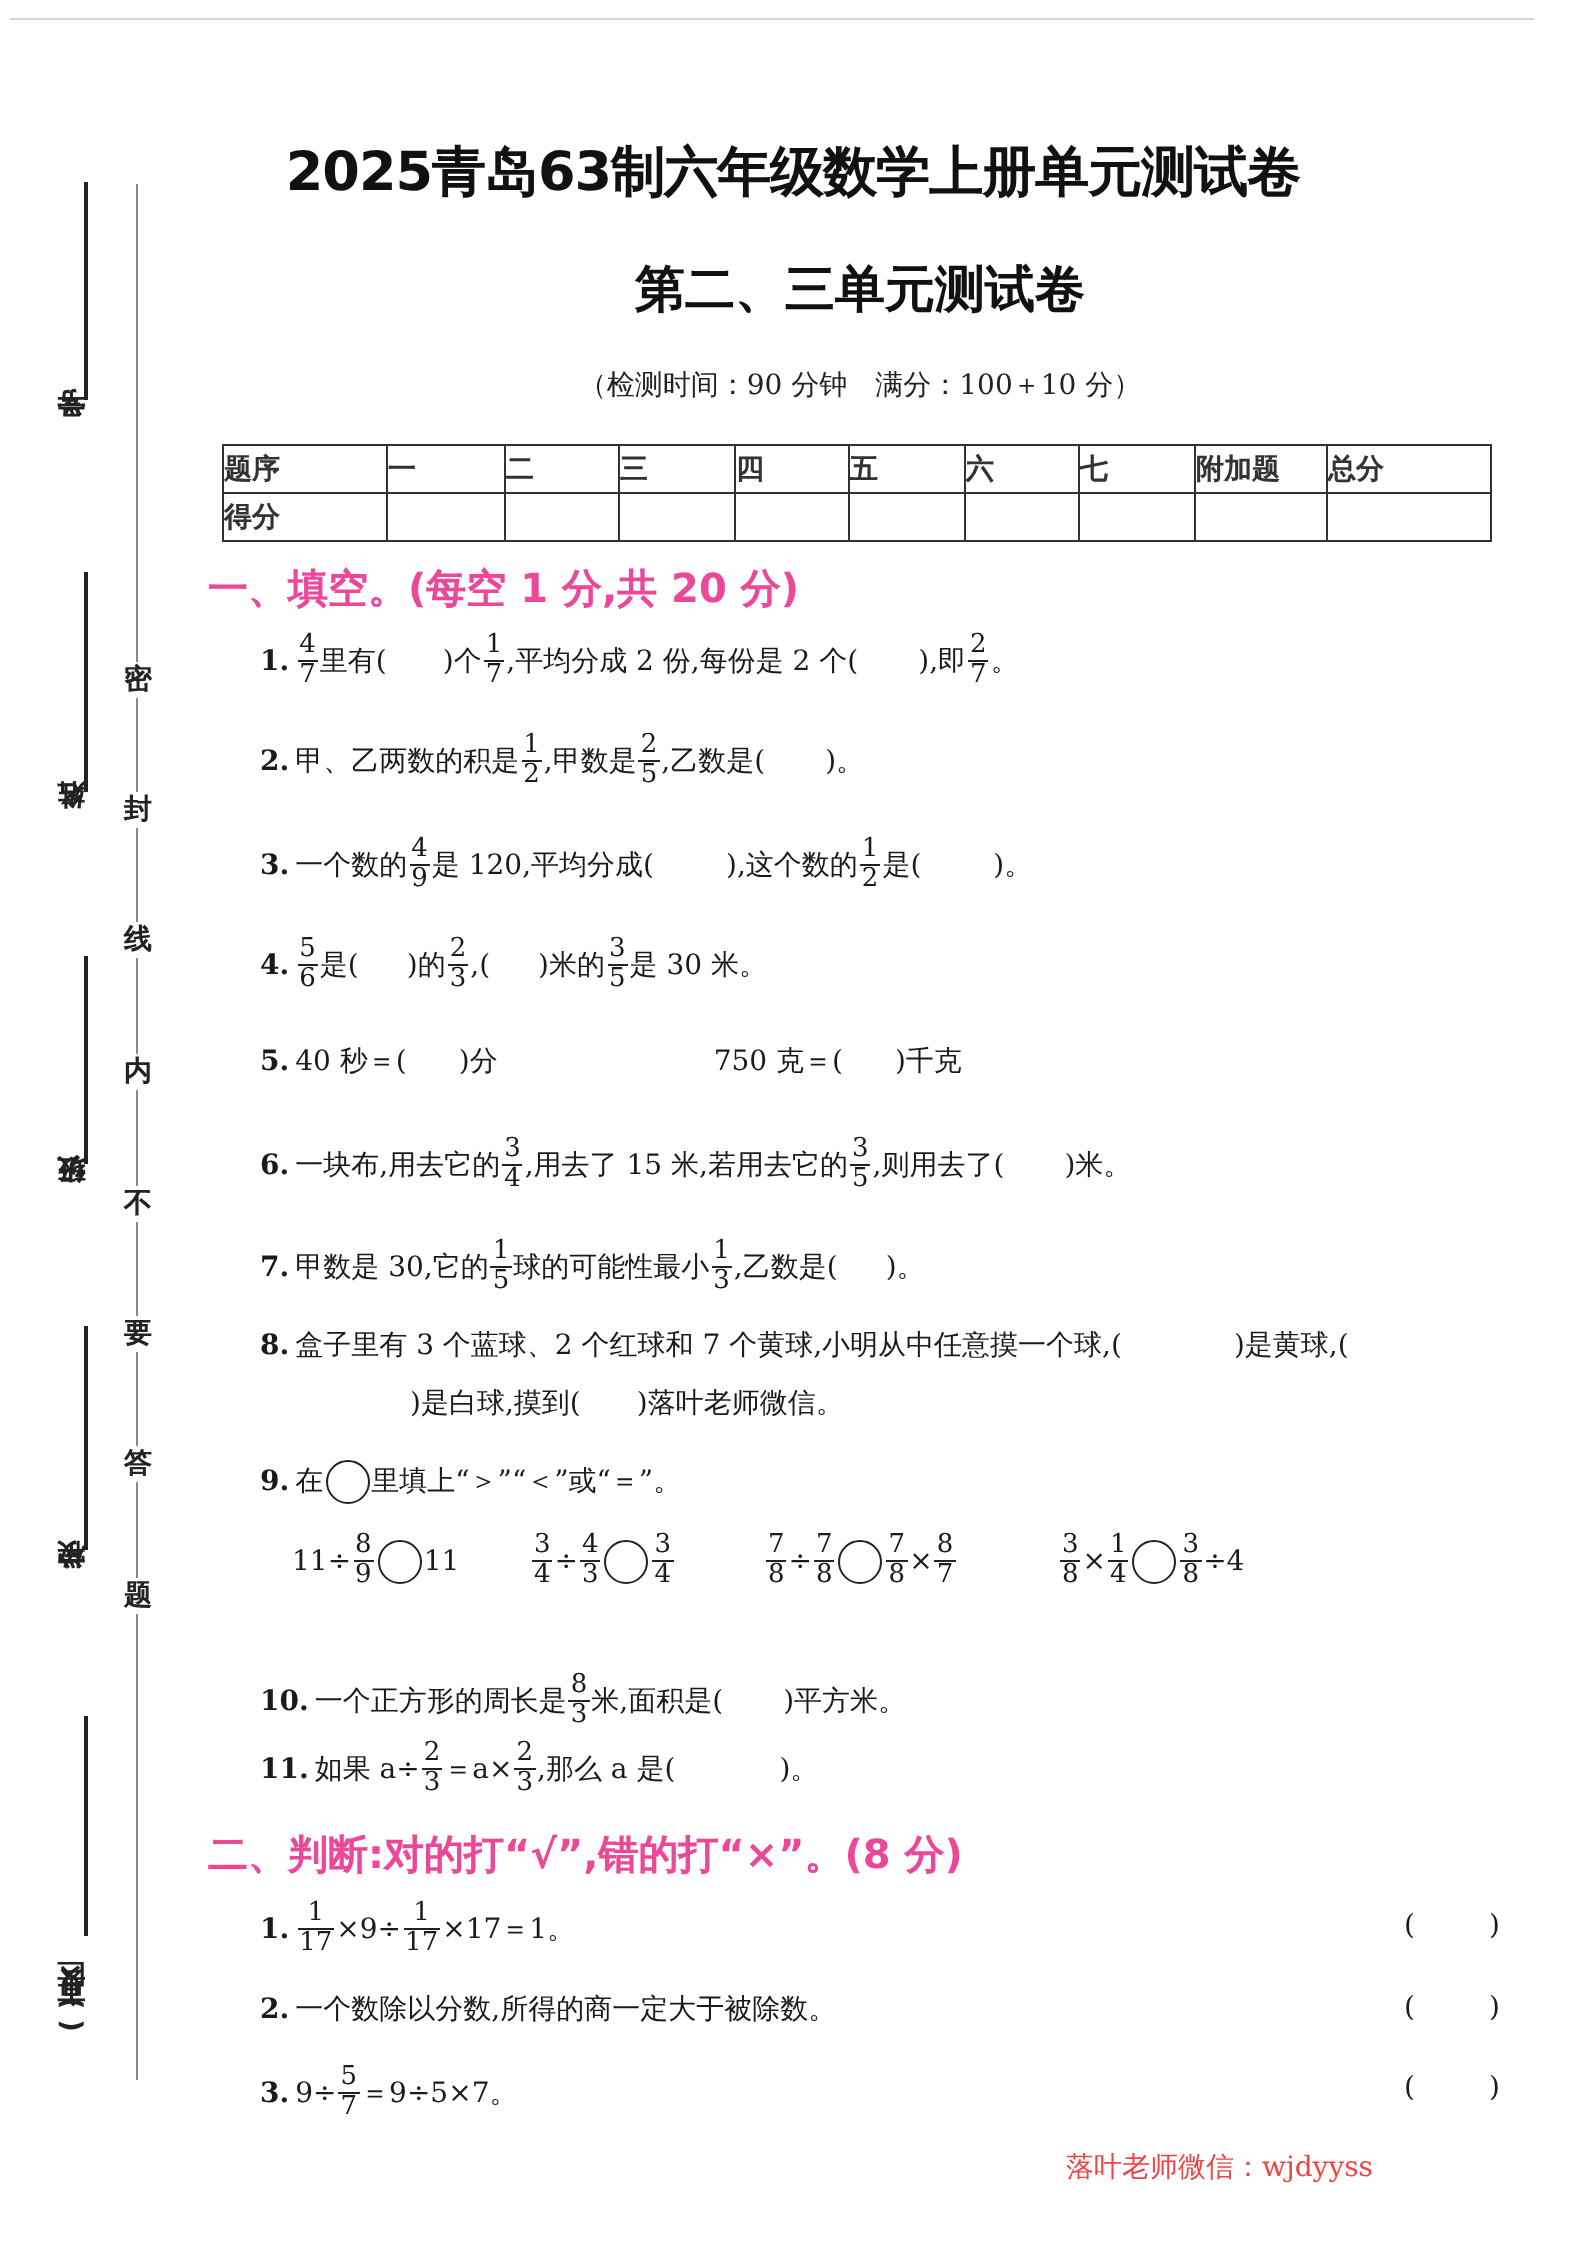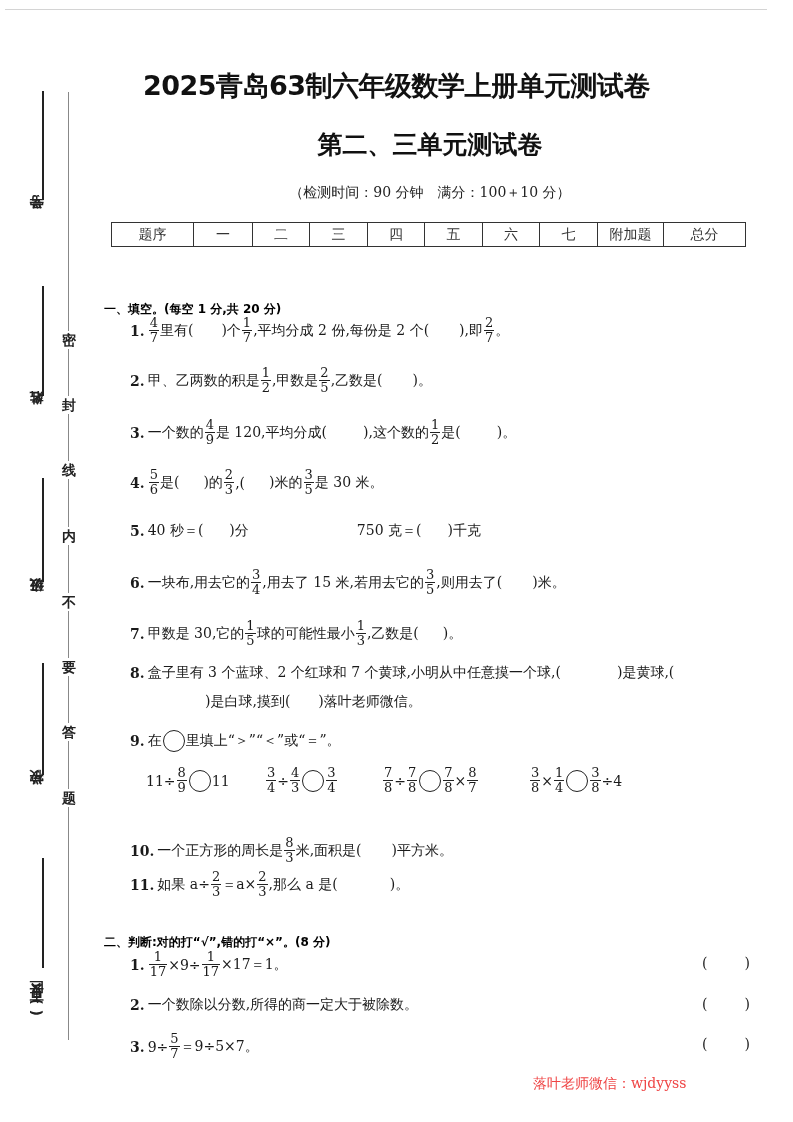--- a/index.html
+++ b/index.html
@@ -17,23 +17,23 @@
                font-family: "DejaVu Sans", sans-serif; font-size: 14px; font-weight: bold; color: #222;
                text-align: center; line-height: 18px; }
 
   .title { position: absolute; left: 0; width: 793px; top: 68px; text-align: center;
            font-family: "DejaVu Sans", sans-serif; font-weight: bold; font-size: 27px; color: #111; letter-spacing: -0.5px; }
   .subtitle { position: absolute; left: 0; width: 860px; top: 128px; text-align: center;
               font-family: "DejaVu Sans", sans-serif; font-weight: bold; font-size: 25px; color: #111; }
   .meta { position: absolute; left: 0; width: 860px; top: 184px; text-align: center; font-size: 14px; color: #222; }
 
   table.score { position: absolute; left: 111px; top: 222px; border-collapse: collapse; }
-  table.score td { border: 1px solid #333; height: 23px; text-align: center; font-size: 14px; padding: 0; color: #333; }
-
-  .sec { position: absolute; left: 104px; font-family: "DejaVu Sans", sans-serif; font-weight: bold; font-size: 12px; color: #000000; margin-top: 20px; }
+  table.score td { border: 1px solid #333; height: 23px; font-size: 14px; padding: 0; color: #333; font-weight: bold; }
+
+  .sec { position: absolute; left: 104px; font-family: "DejaVu Sans", sans-serif; font-weight: bold; font-size: 20px; color: #ec4899; }
   .q { position: absolute; left: 130px; font-size: 14px; color: #1a1a1a; white-space: nowrap; display: flex; align-items: center; }
   .q .num { font-weight: bold; margin-right: 3px; }
   .frac { display: inline-flex; flex-direction: column; align-items: center; vertical-align: middle;
           font-size: 13px; line-height: 14px; margin: 0 1px; }
   .frac .n { padding: 0 1px; }
   .frac .d { border-top: 1px solid #222; padding: 0 1px; }
   .blank { display: inline-block; }
   .circ { display: inline-block; width: 20px; height: 20px; border: 1.3px solid #222; border-radius: 50%; margin: 0 1px; vertical-align: middle; }
   .paren-pair { position: absolute; left: 702px; width: 48px; font-size: 14px; display: flex; justify-content: space-between; }
   .footer { position: absolute; left: 533px; top: 1075px; font-size: 14px; color: #ef4444; }
@@ -78,20 +78,32 @@
     <td style="width:58px">一</td>
     <td style="width:56px">二</td>
     <td style="width:57px">三</td>
     <td style="width:56px">四</td>
     <td style="width:57px">五</td>
     <td style="width:56px">六</td>
     <td style="width:57px">七</td>
     <td style="width:65px">附加题</td>
     <td style="width:81px">总分</td>
   </tr>
+  <tr>
+    <td>得分</td>
+    <td></td>
+    <td></td>
+    <td></td>
+    <td></td>
+    <td></td>
+    <td></td>
+    <td></td>
+    <td></td>
+    <td></td>
+  </tr>
 </tbody>
   </table>
 
 <div class="sec" style="top:281px">一、填空。(每空 1 分,共 20 分)</div>
 
 <div class="q" style="top:316px">
   <span class="num">1.</span>
   <span class="frac">
       <span class="n">4</span>
       <span class="d">7</span>

